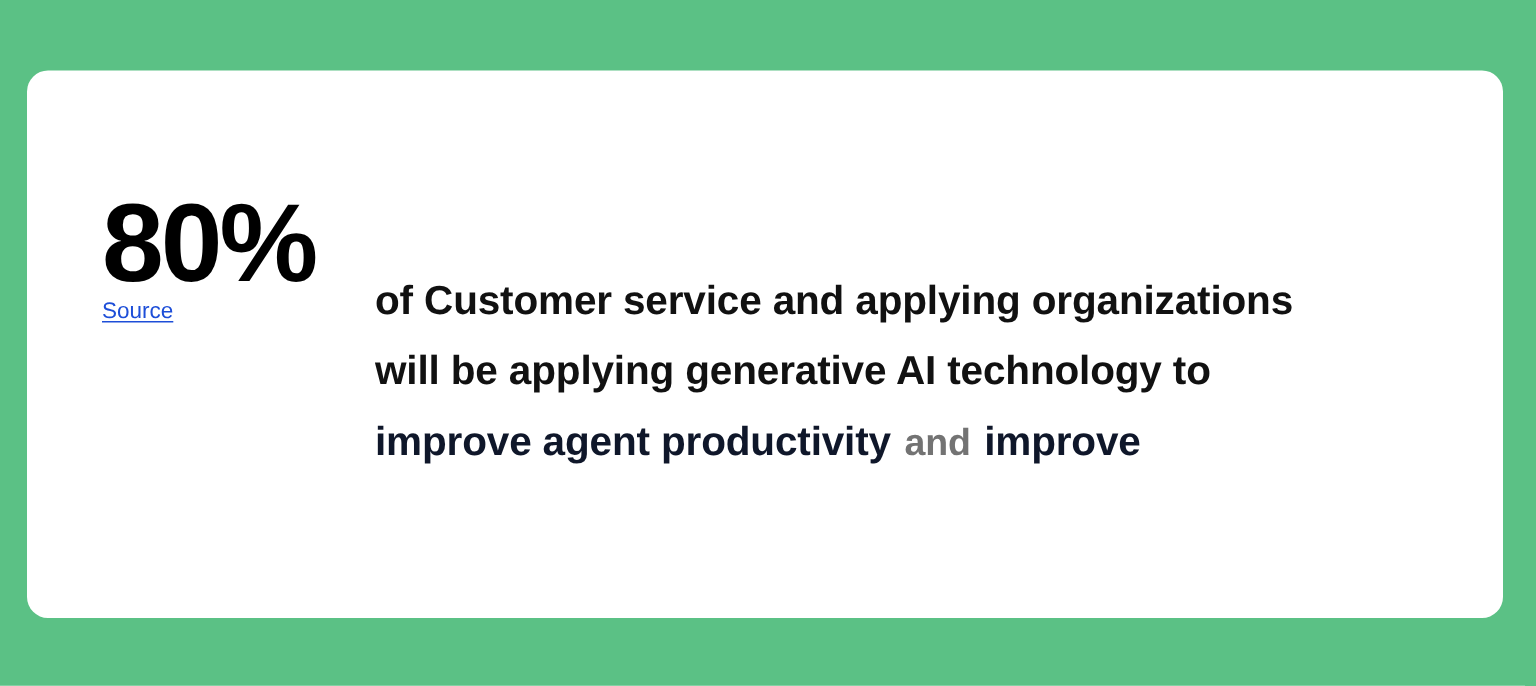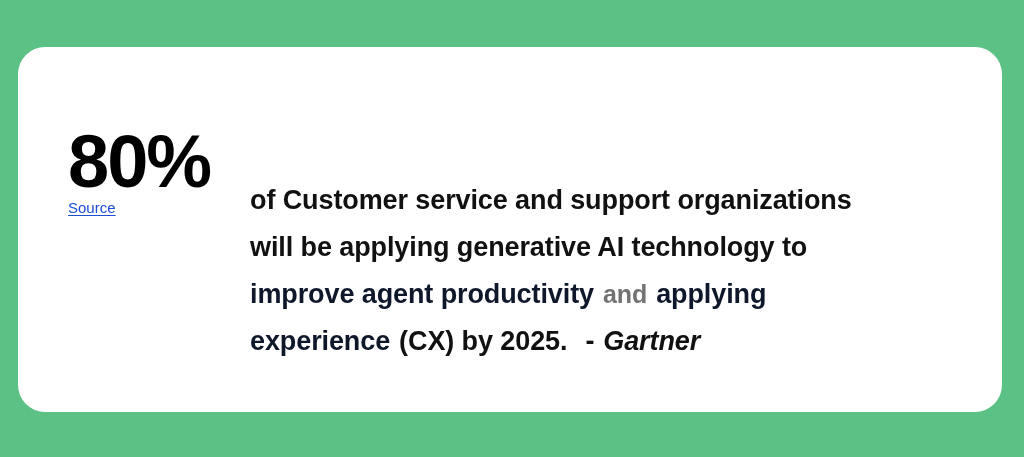--- a/index.html
+++ b/index.html
@@ -21,21 +21,21 @@
     background: #5bc185;
   }
 
   #quote-card {
     position: absolute;
     left: 18px;
     top: 47px;
     width: 984px;
     height: 365px;
     background: #ffffff;
-    border-radius: 27px;
+    border-radius: 14px;
     box-sizing: border-box;
   }
 
   
   #stat-block {
     position: absolute;
     left: 50px;
     top: 78px;
     width: 150px;
   }
@@ -106,32 +106,29 @@
   <div id="quote-card">
 
     <div id="stat-block">
       <div id="stat-value">80%</div>
       <a id="source-link">Source</a>
     </div>
 
     <div id="quote-text">
 
       <div class="qline">
-        <span>of Customer service and support organizations</span>
+        <span>of Customer service and applying organizations</span>
       </div>
 
       <div class="qline">
         <span>will be applying generative AI technology to</span>
       </div>
 
       <div class="qline">
-        <span class="green">improve agent productivity</span><span class="gap"></span><span class="green-sm">and</span><span class="gap"></span><span class="green">applying</span>
+        <span class="green">improve agent productivity</span><span class="gap"></span><span class="green-sm">and</span><span class="gap"></span><span class="green">improve</span>
       </div>
 
-      <div class="qline">
-        <span class="green">experience</span><span class="gap"></span><span>(CX) by 2025.</span><span class="gap"></span><span class="gap"></span><span>-</span><span class="gap"></span><span class="attribution">Gartner</span>
-      </div>
 
     </div>
 
   </div>
 
 </div>
 
 </body></html>

